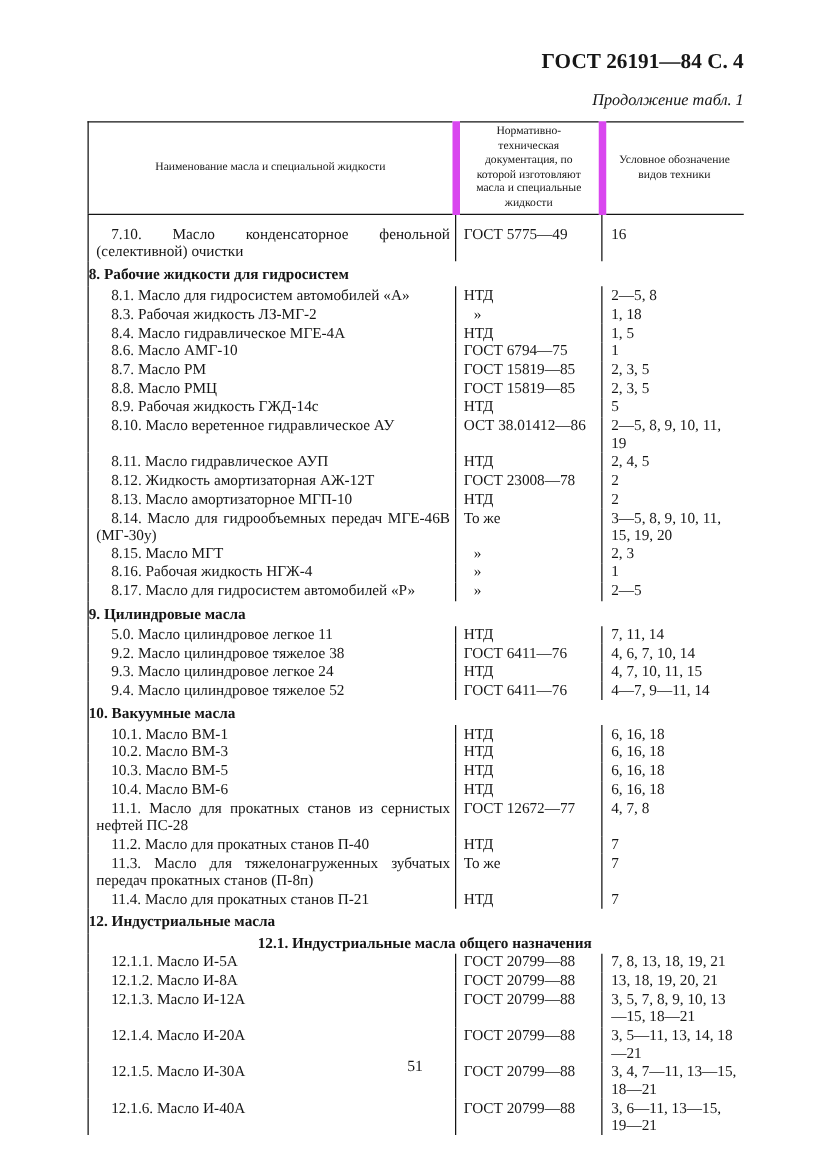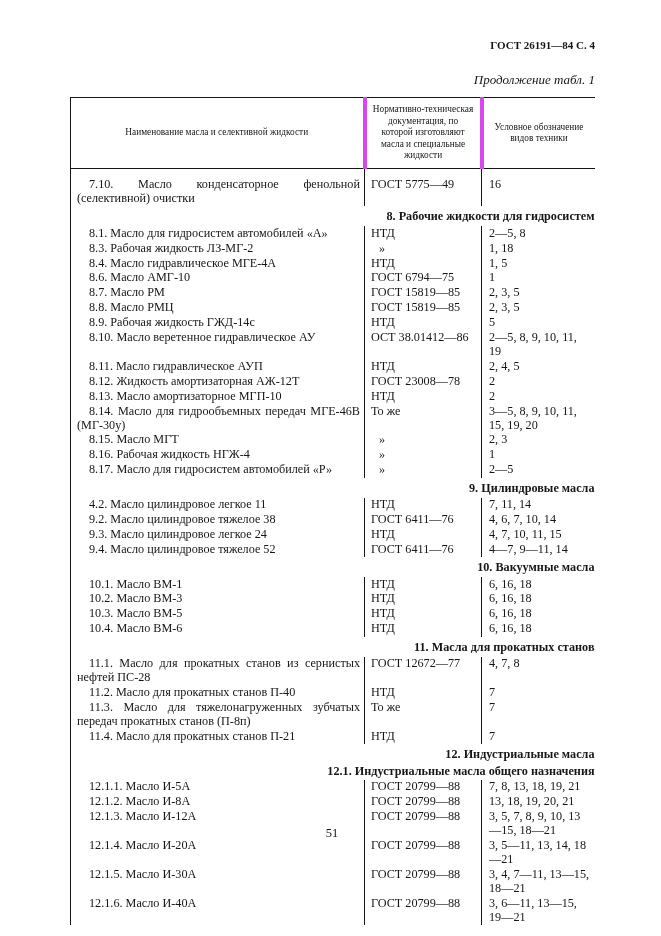--- a/index.html
+++ b/index.html
@@ -10,21 +10,21 @@
     background: #ffffff;
     font-family: "Liberation Serif", serif;
     color: #161616;
     overflow: hidden;
   }
   .doc-ref {
     position: absolute;
     top: 39px;
     right: 66px;
     font-weight: bold;
-    font-size: 11px;
+    font-size: 17px;
     white-space: nowrap;
   }
   .continuation {
     position: absolute;
     top: 72px;
     right: 66px;
     font-style: italic;
     font-size: 13px;
     white-space: nowrap;
   }
@@ -47,60 +47,60 @@
   thead th {
     border-bottom: 1px solid #141414;
     font-weight: normal;
     font-size: 9.3px;
     line-height: 11.5px;
     text-align: center;
     vertical-align: middle;
     height: 66px;
     padding: 2px 6px;
   }
-  thead th.h1, thead th.h2 { border-right: 4px solid #d946ef; }
+  thead th.h1, thead th.h2 { border-right: 6px solid #d946ef; }
   tbody td {
     vertical-align: top;
     font-size: 12.2px;
     line-height: 13.9px;
     padding: 0.5px 4px 0.5px 6px;
   }
   tbody td.name {
     text-align: justify;
     text-indent: 12px;
     border-right: 1px solid #141414;
   }
   tbody td.doc {
     border-right: 1px solid #141414;
     padding-left: 6px;
     white-space: nowrap;
     overflow: visible;
   }
   tbody td.doc.ditto { padding-left: 14px; }
   tbody td.codes { padding-left: 7px; }
   tbody tr.section td {
-    text-align: right;
+    text-align: left;
     font-weight: bold;
     text-indent: 0;
     padding: 4px 0 2px 0;
     border-right: none;
   }
   tbody tr.subsection td {
     font-weight: bold;
     text-indent: 0;
-    text-align: right;
+    text-align: center;
     padding: 1px 0 1px 14px;
     border-right: none;
     margin-top: 28px;
   }
   tbody tr.first-row td { padding-top: 9px; }
   .page-number {
     position: absolute;
     left: 70px;
-    top: 826px;
+    top: 846px;
     width: 524px;
     text-align: center;
     font-size: 12.5px;
   }
 </style>
 </head>
 <body>
 
 <div class="page">
 
@@ -110,21 +110,21 @@
 
   <div class="tbl-wrap">
     <table class="oils">
       <colgroup>
         <col class="c1">
         <col class="c2">
         <col class="c3">
       </colgroup>
       <thead>
         <tr>
-          <th class="h1">Наименование масла и селективной жидкости</th>
+          <th class="h1">Наименование масла и специальной жидкости</th>
           <th class="h2">Нормативно-техническая документация, по которой изготовляют масла и специальные жидкости</th>
           <th class="h3">Условное обозначение видов техники</th>
         </tr>
       </thead>
       <tbody id="table-body">
           <tr class="row first-row">
             <td class="name">7.10. Масло конденсаторное фенольной (селективной) очистки</td>
             <td class="doc">ГОСТ 5775—49</td>
             <td class="codes">16</td>
           </tr>
@@ -203,21 +203,21 @@
           </tr>
           <tr class="row">
             <td class="name">8.17. Масло для гидросистем автомобилей «Р»</td>
             <td class="doc ditto">»</td>
             <td class="codes">2—5</td>
           </tr>
           <tr class="section">
             <td colspan="3">9. Цилиндровые масла</td>
           </tr>
           <tr class="row">
-            <td class="name">4.2. Масло цилиндровое легкое 11</td>
+            <td class="name">5.0. Масло цилиндровое легкое 11</td>
             <td class="doc">НТД</td>
             <td class="codes">7, 11, 14</td>
           </tr>
           <tr class="row">
             <td class="name">9.2. Масло цилиндровое тяжелое 38</td>
             <td class="doc">ГОСТ 6411—76</td>
             <td class="codes">4, 6, 7, 10, 14</td>
           </tr>
           <tr class="row">
             <td class="name">9.3. Масло цилиндровое легкое 24</td>
@@ -245,23 +245,20 @@
           <tr class="row">
             <td class="name">10.3. Масло ВМ-5</td>
             <td class="doc">НТД</td>
             <td class="codes">6, 16, 18</td>
           </tr>
           <tr class="row">
             <td class="name">10.4. Масло ВМ-6</td>
             <td class="doc">НТД</td>
             <td class="codes">6, 16, 18</td>
           </tr>
-          <tr class="section">
-            <td colspan="3">11. Масла для прокатных станов</td>
-          </tr>
           <tr class="row">
             <td class="name">11.1. Масло для прокатных станов из сернистых нефтей ПС-28</td>
             <td class="doc">ГОСТ 12672—77</td>
             <td class="codes">4, 7, 8</td>
           </tr>
           <tr class="row">
             <td class="name">11.2. Масло для прокатных станов П-40</td>
             <td class="doc">НТД</td>
             <td class="codes">7</td>
           </tr>

